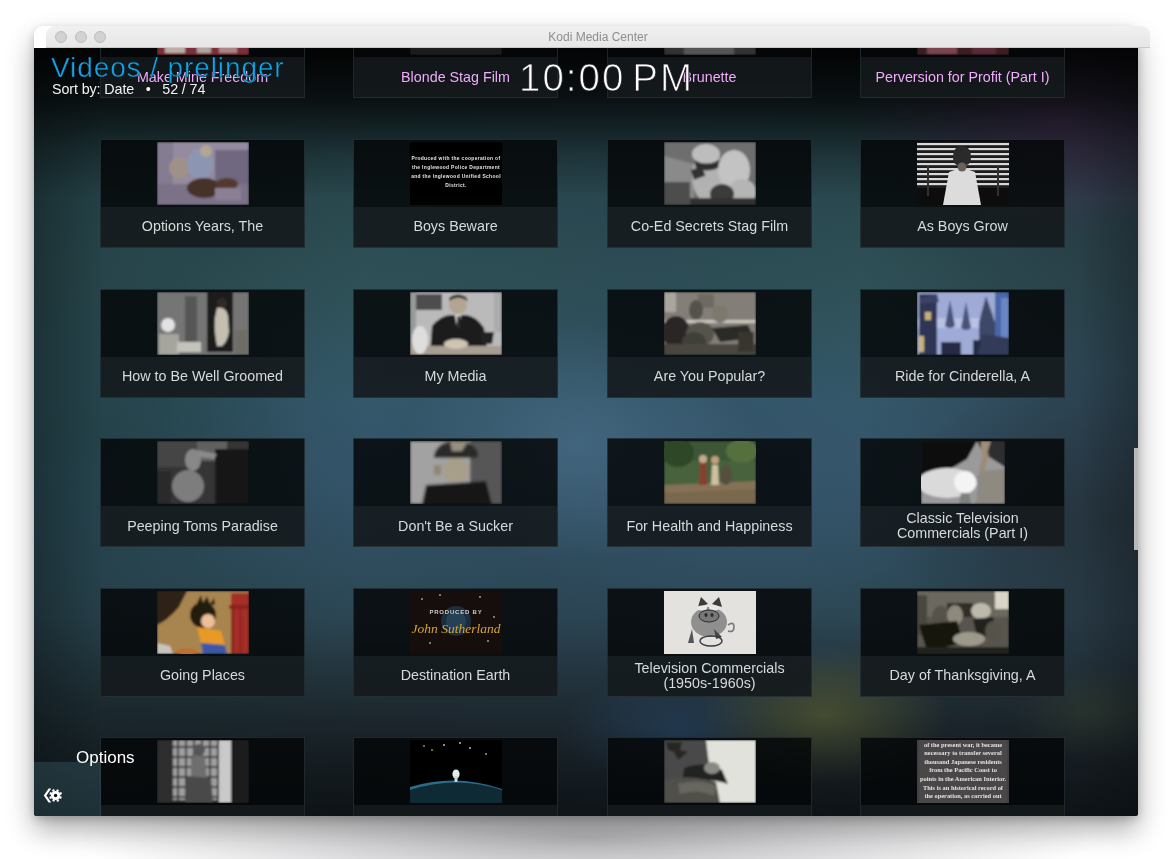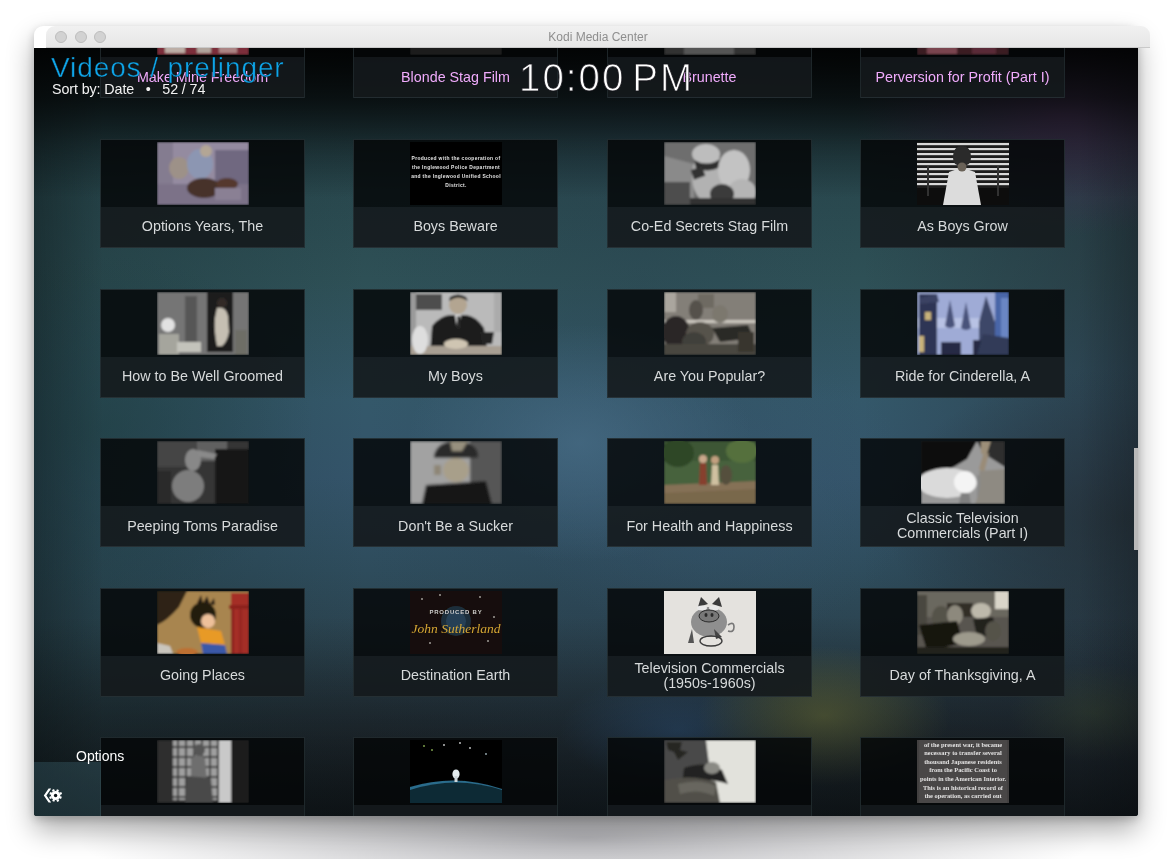--- a/index.html
+++ b/index.html
@@ -34,21 +34,21 @@
 .tile{position:absolute;width:205px;height:109px;background:rgba(5,7,8,0.84);border:1px solid rgba(130,165,175,0.2);box-sizing:border-box;}
 .thumb{position:absolute;left:0;top:0;width:100%;height:67px;display:flex;align-items:center;justify-content:center;}
 .thumb svg{display:block;}
 .capt{position:absolute;left:0;top:67px;width:100%;height:41px;background:rgba(46,54,60,0.35);
  display:flex;align-items:center;justify-content:center;text-align:center;
  color:#d7dadb;font-size:14.3px;line-height:15.3px;padding-bottom:1px;box-sizing:border-box;}
 .header{position:absolute;left:17px;top:6.2px;color:#0ea5e9;-webkit-text-stroke:0.55px rgba(14,16,17,0.8);font-size:28px;line-height:28px;letter-spacing:0.9px;}
 .sortby{position:absolute;left:18px;top:32.5px;color:#f2f2f2;font-size:14.3px;letter-spacing:-0.1px;}
 .clock{position:absolute;top:10.6px;color:#fff;-webkit-text-stroke:1.1px rgba(18,18,24,0.85);font-size:38.5px;line-height:38px;width:600px;text-align:left;right:19px;letter-spacing:2px;}
 .options{position:absolute;left:0;top:714px;width:67px;height:54px;background:rgba(90,150,170,0.22);}
-.optlabel{position:absolute;left:42px;top:700px;color:#fff;font-size:14px;}
+.optlabel{position:absolute;left:42px;top:700px;color:#fff;font-size:17px;}
 .scrollthumb{position:absolute;left:1100px;top:400px;width:4px;height:102px;background:#b9b9b9;}
 .capt.r0cap{color:#f0abfc;}
 </style>
 </head>
 <body>
 <div class="pagebg"></div>
 <div class="window">
  <div class="titlebar">
   <span class="dot" style="left:8.6px;"></span>
   <span class="dot" style="left:29px;"></span>
@@ -285,21 +285,21 @@
                 <polygon points="45,23 51,23 49,34 47,34" fill="#e8e8e8"></polygon>
                 <rect x="47" y="24" width="3" height="12" fill="#2a2a2a"></rect>
                 <rect x="0" y="54" width="92" height="9" fill="#a89f93"></rect>
                 <ellipse cx="46" cy="52" rx="12" ry="5" fill="#cfc5b2"></ellipse>
                 <path d="M70 40 L84 40 L82 52 L72 52 Z" fill="#242424"></path>
                 <ellipse cx="10" cy="48" rx="8" ry="14" fill="#dedede"></ellipse>
               </g>
             </svg>
           </div>
  <div class="capt">
-            <span>My Boys</span>
+            <span>My Media</span>
           </div>
 </div>
 <div class="tile" style="left:573.0px;top:240.6px;">
  <div class="thumb">
             <svg width="92" height="63" viewBox="0 0 92 63">
               <g filter="url(#b10)">
                 <defs>
                   <filter id="b10" x="-5%" y="-5%" width="110%" height="110%">
                     <feGaussianBlur stdDeviation="1.2"></feGaussianBlur>
                   </filter>

